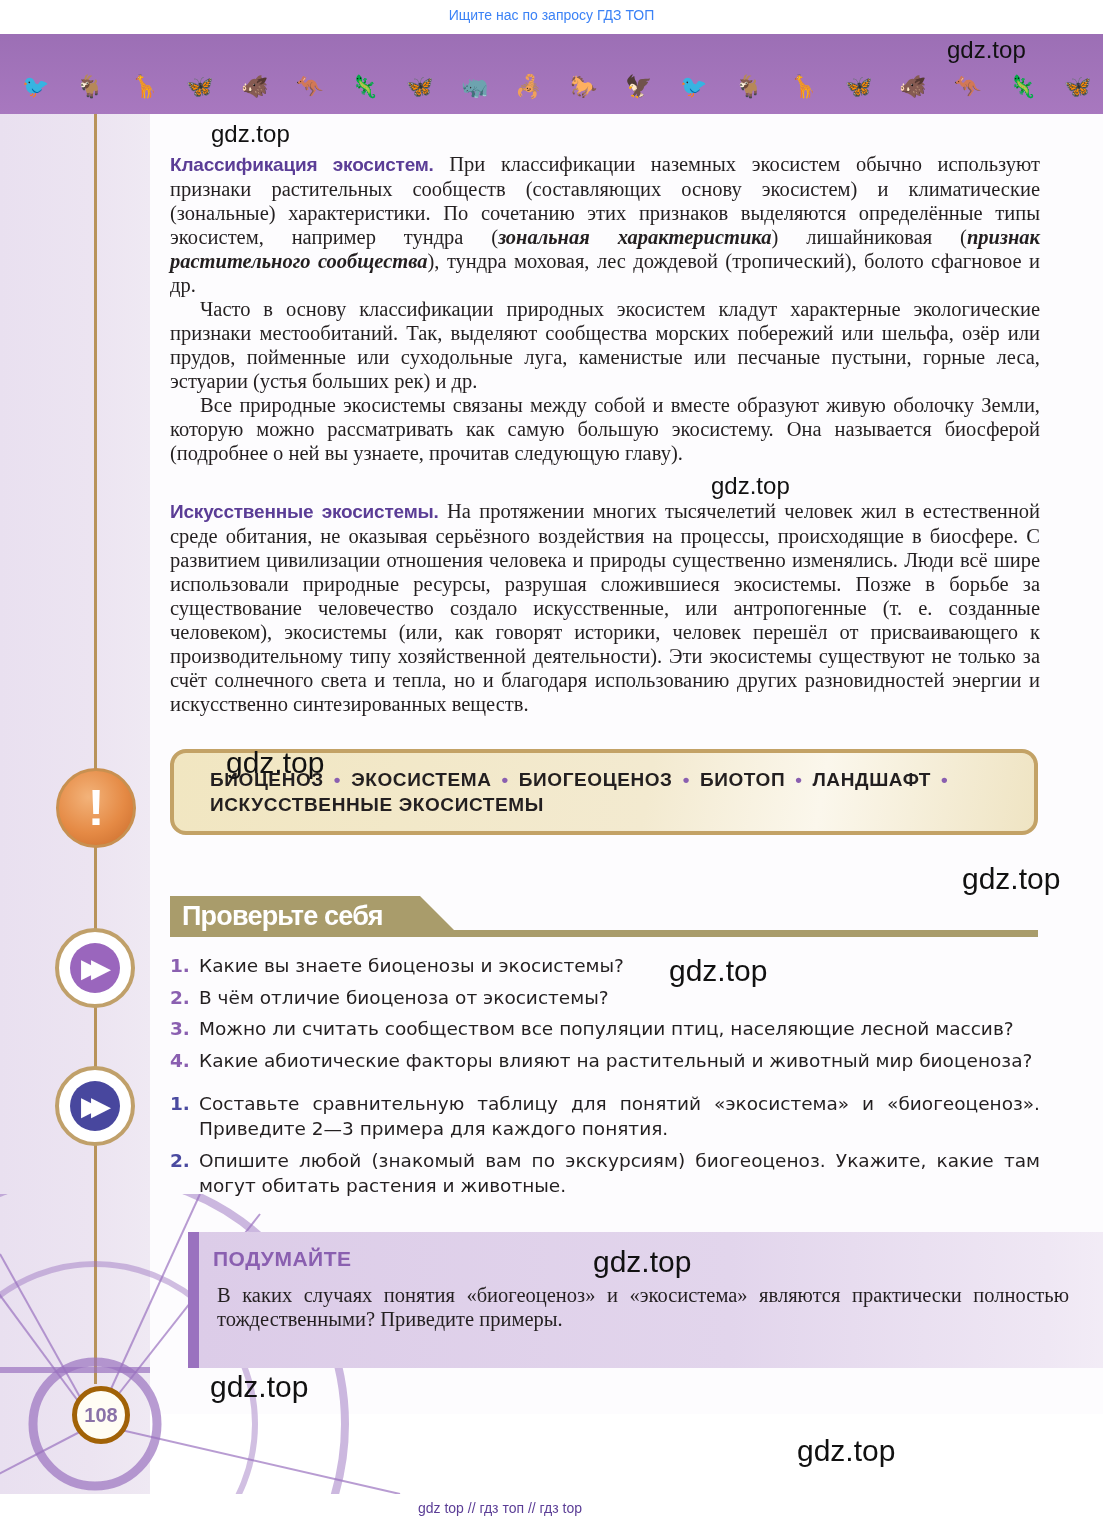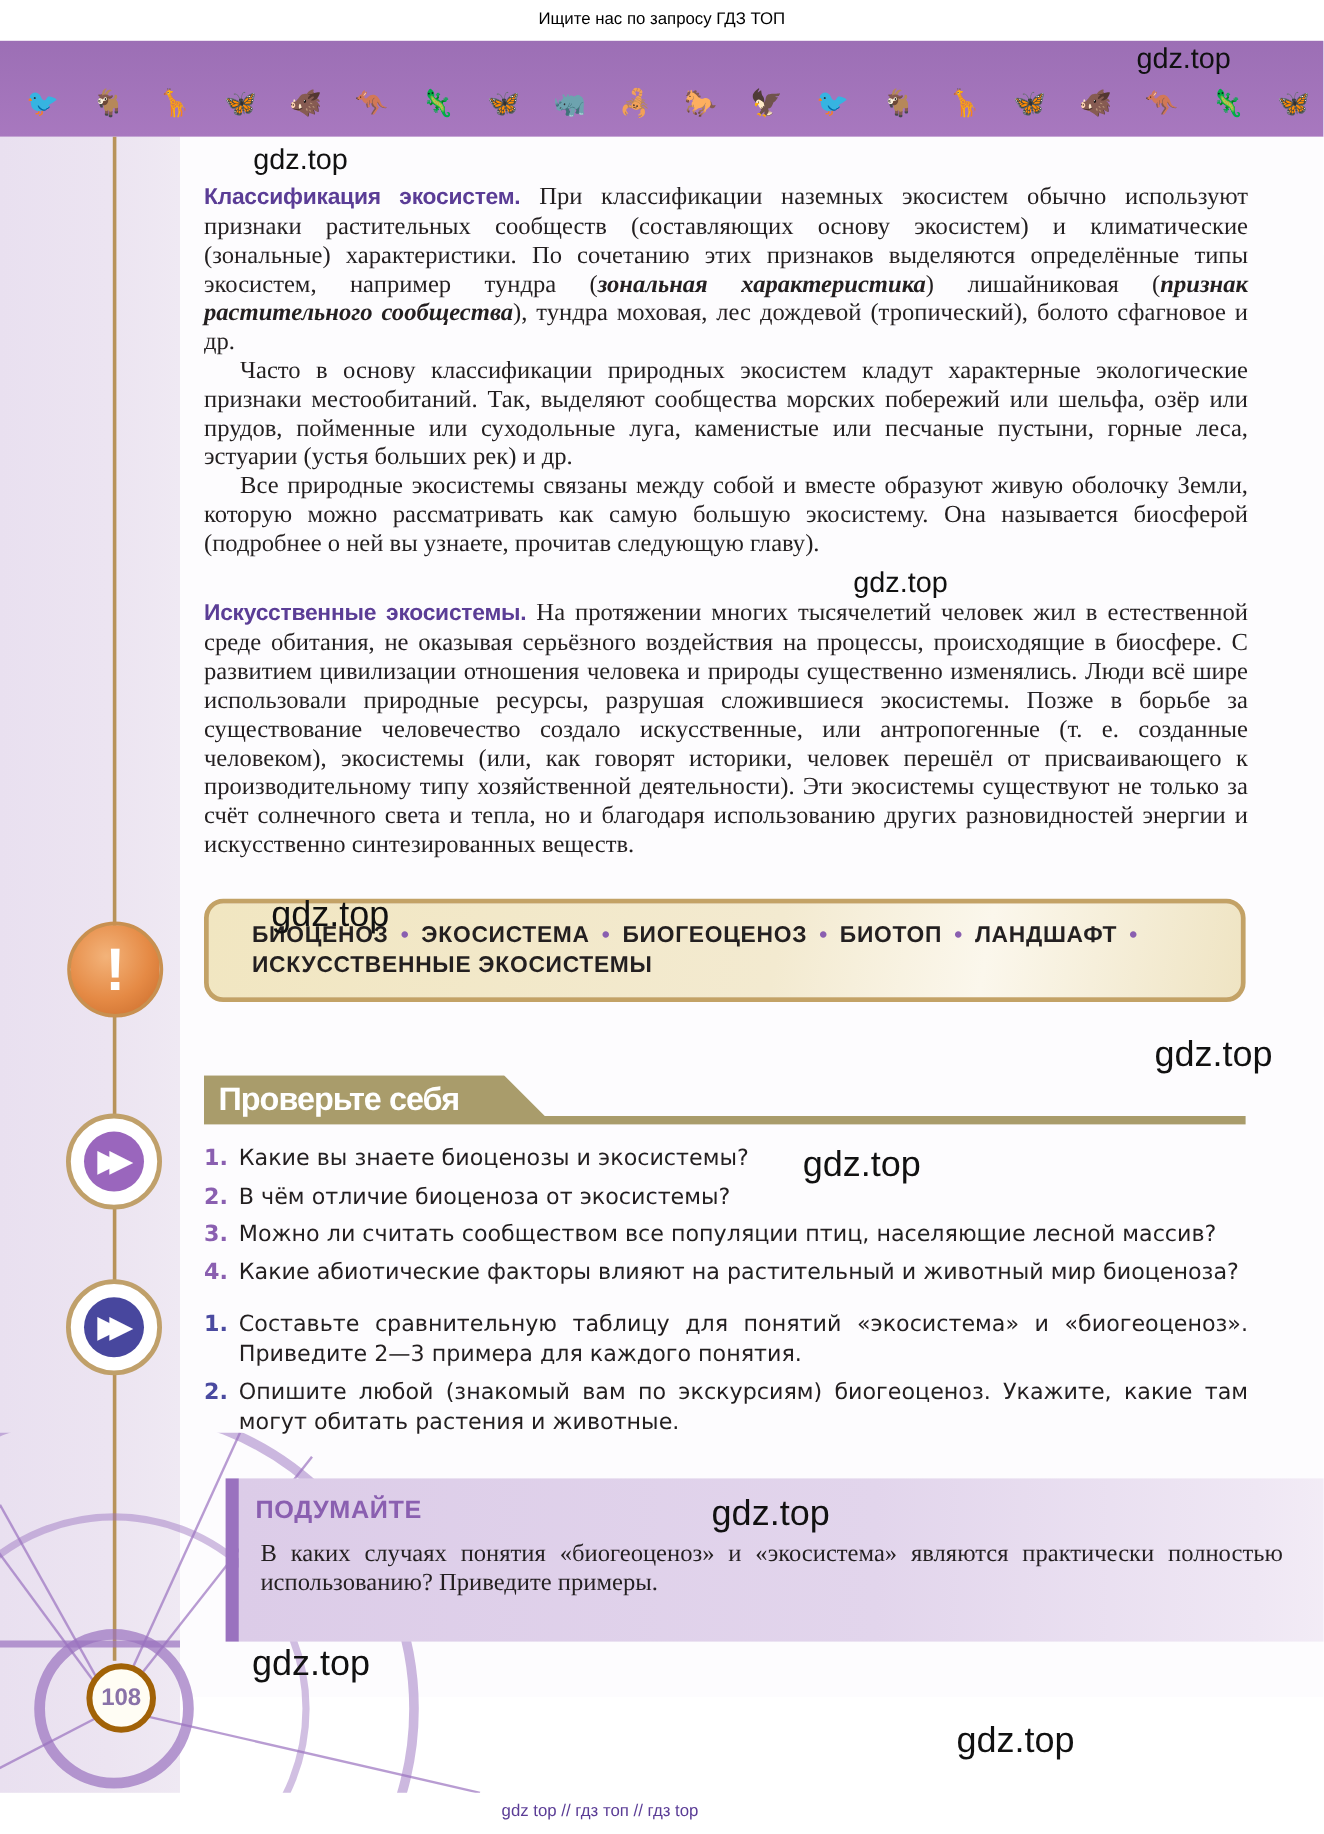--- a/index.html
+++ b/index.html
@@ -1,21 +1,21 @@
 <!DOCTYPE html>
 <html><head>
 <meta charset="utf-8">
 <style>
   * { box-sizing: border-box; margin: 0; padding: 0; }
   html, body { width: 1103px; height: 1528px; background: #ffffff; overflow: hidden; }
   body { position: relative; font-family: "Liberation Serif", serif; color: #231f20; }
 
   .top-banner { position: absolute; left: 0; top: 0; width: 1103px; height: 34px;
     text-align: center; font-family: "Liberation Sans", sans-serif; font-size: 14px;
-    color: #000000; line-height: 30px; }
+    color: #3b82f6; line-height: 30px; }
 
   .header-band { position: absolute; left: 0; top: 34px; width: 1103px; height: 80px;
     background: linear-gradient(180deg, #9c6fb5 0%, #a878bf 100%); }
   .animals { position: absolute; left: 22px; top: 38px; width: 1070px; height: 30px;
     display: flex; justify-content: space-between; align-items: center; }
   .animal { color: #ffffff; font-size: 22px; line-height: 30px; font-family: "DejaVu Sans", sans-serif; }
 
   .wm { position: absolute; font-family: "Liberation Sans", sans-serif; color: #111;
     font-size: 24px; line-height: 1; }
   .wm.big { font-size: 30px; }
@@ -185,21 +185,21 @@
     </div>
   <div class="wm big" style="left:669px;top:842px;">gdz.top</div>
 
   <div class="q-list q2" style="top:977px;" id="tasks">
       <div class="q"><span class="n">1.</span><span>Составьте сравнительную таблицу для понятий «экосистема» и «биогеоценоз». Приведите 2—3 примера для каждого понятия.</span></div>
       <div class="q"><span class="n">2.</span><span>Опишите любой (знакомый вам по экскурсиям) биогеоценоз. Укажите, какие там могут обитать растения и животные.</span></div>
     </div>
 
   <div class="think-box">
     <div class="think-title">ПОДУМАЙТЕ</div>
-    <div class="think-text">В каких случаях понятия «биогеоценоз» и «экосистема» являются практически полностью использованию? Приведите примеры.</div>
+    <div class="think-text">В каких случаях понятия «биогеоценоз» и «экосистема» являются практически полностью тождественными? Приведите примеры.</div>
   </div>
   <div class="wm big" style="left:593px;top:1133px;">gdz.top</div>
   <div class="wm big" style="left:210px;top:1258px;">gdz.top</div>
   <div class="wm big" style="left:797px;top:1322px;">gdz.top</div>
 
   <div class="page-num">108</div>
 </div>
 
 <div class="footer">gdz top  //  гдз топ  //  гдз top</div>
 

